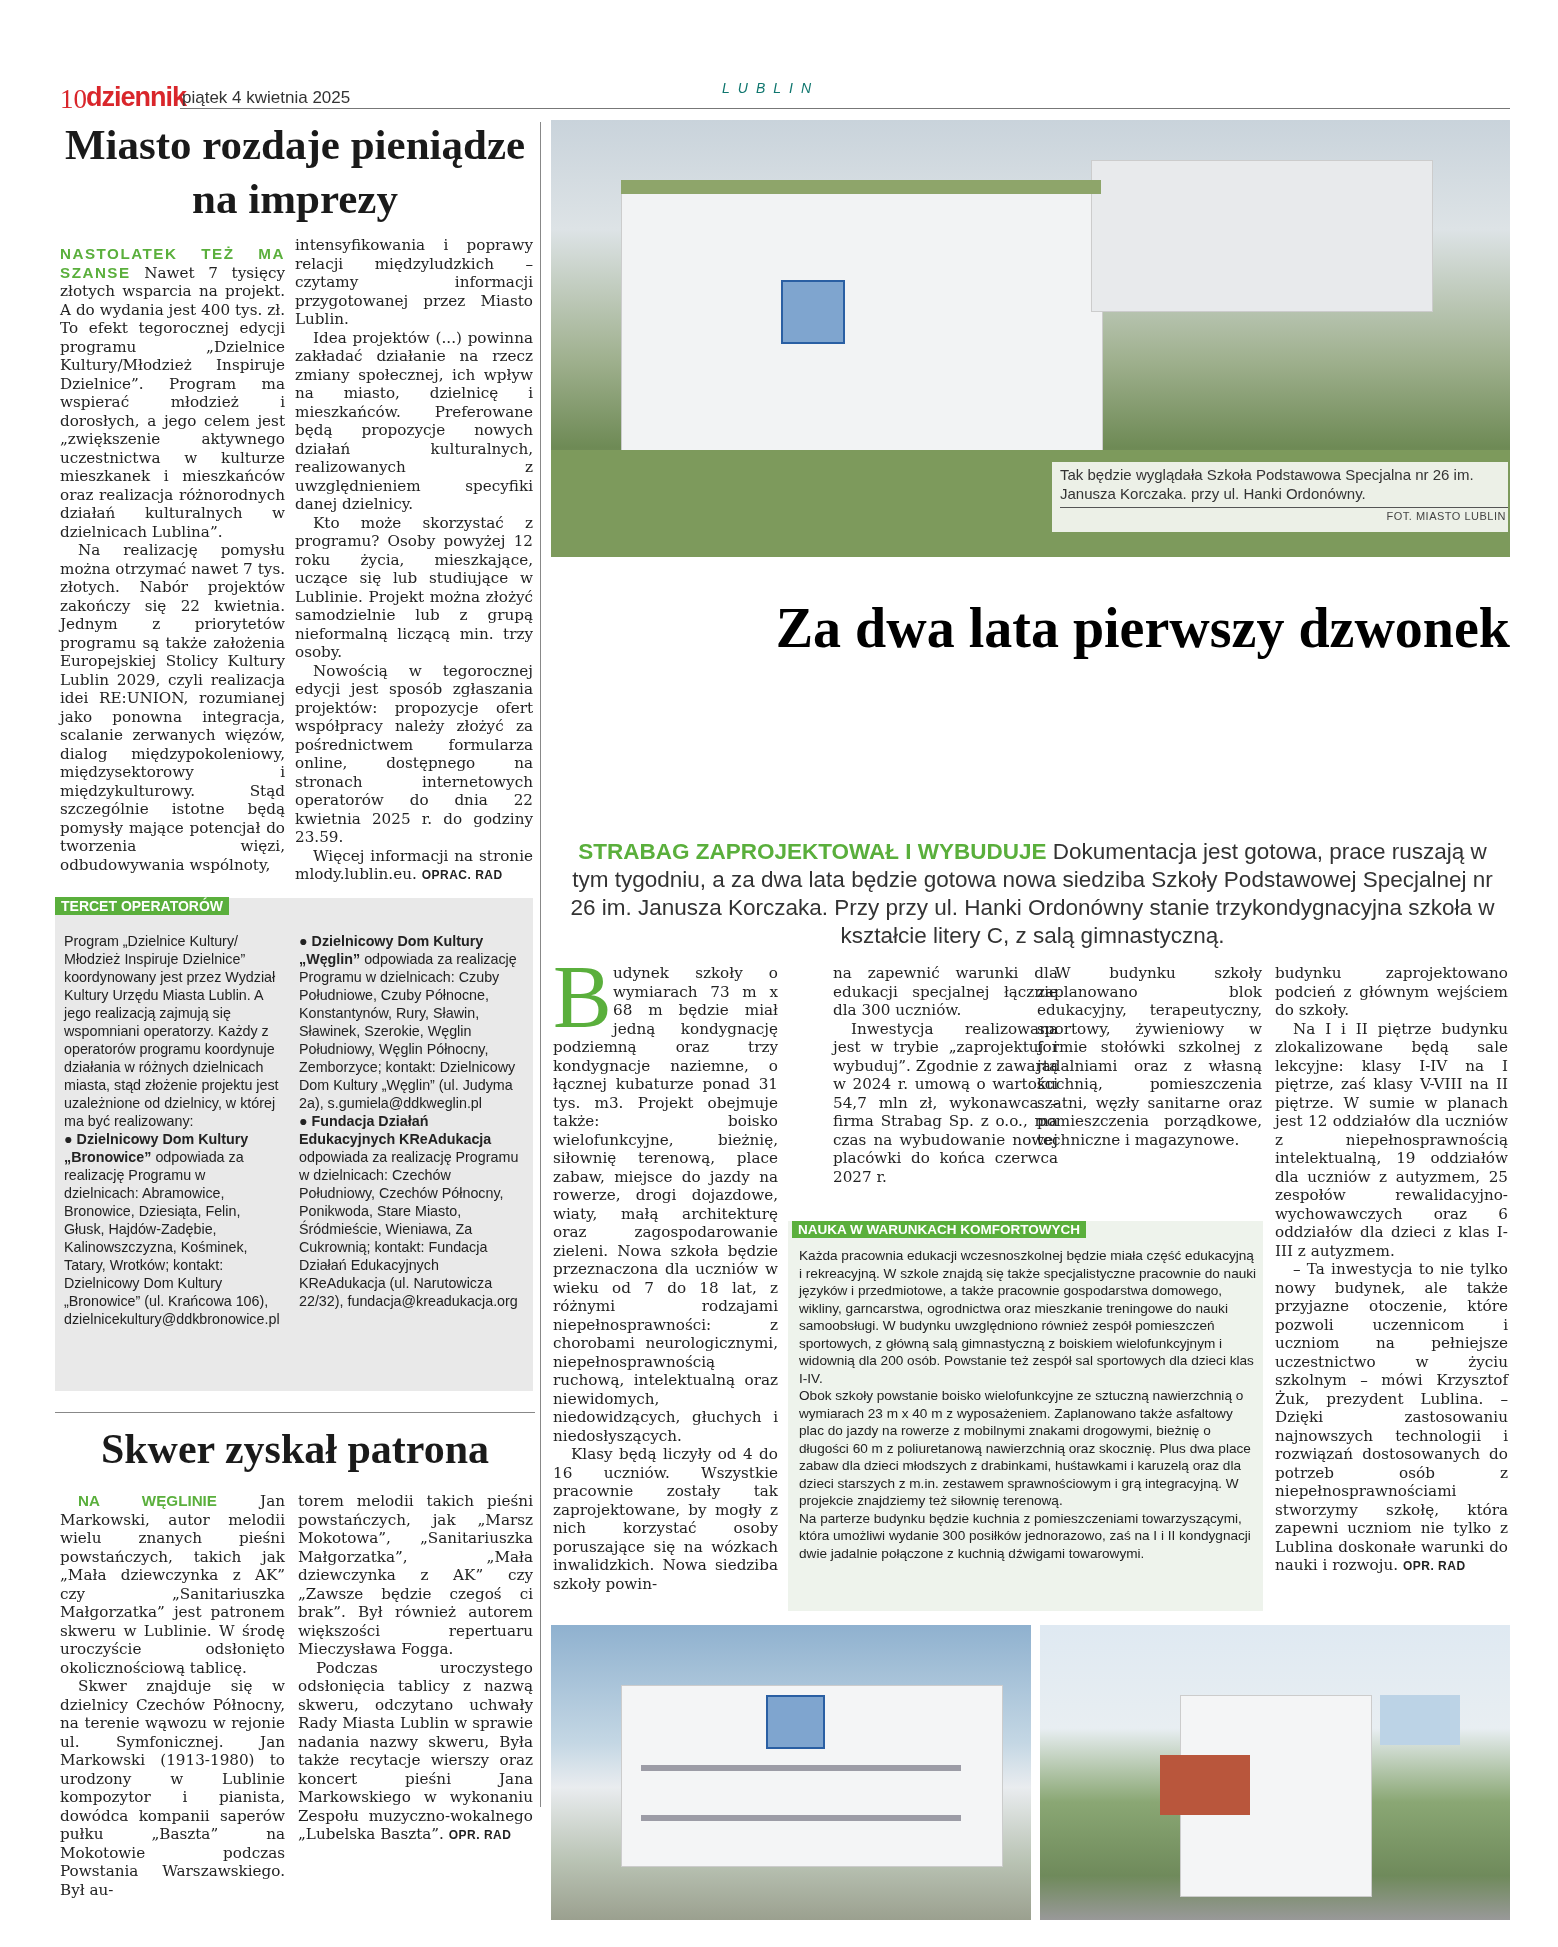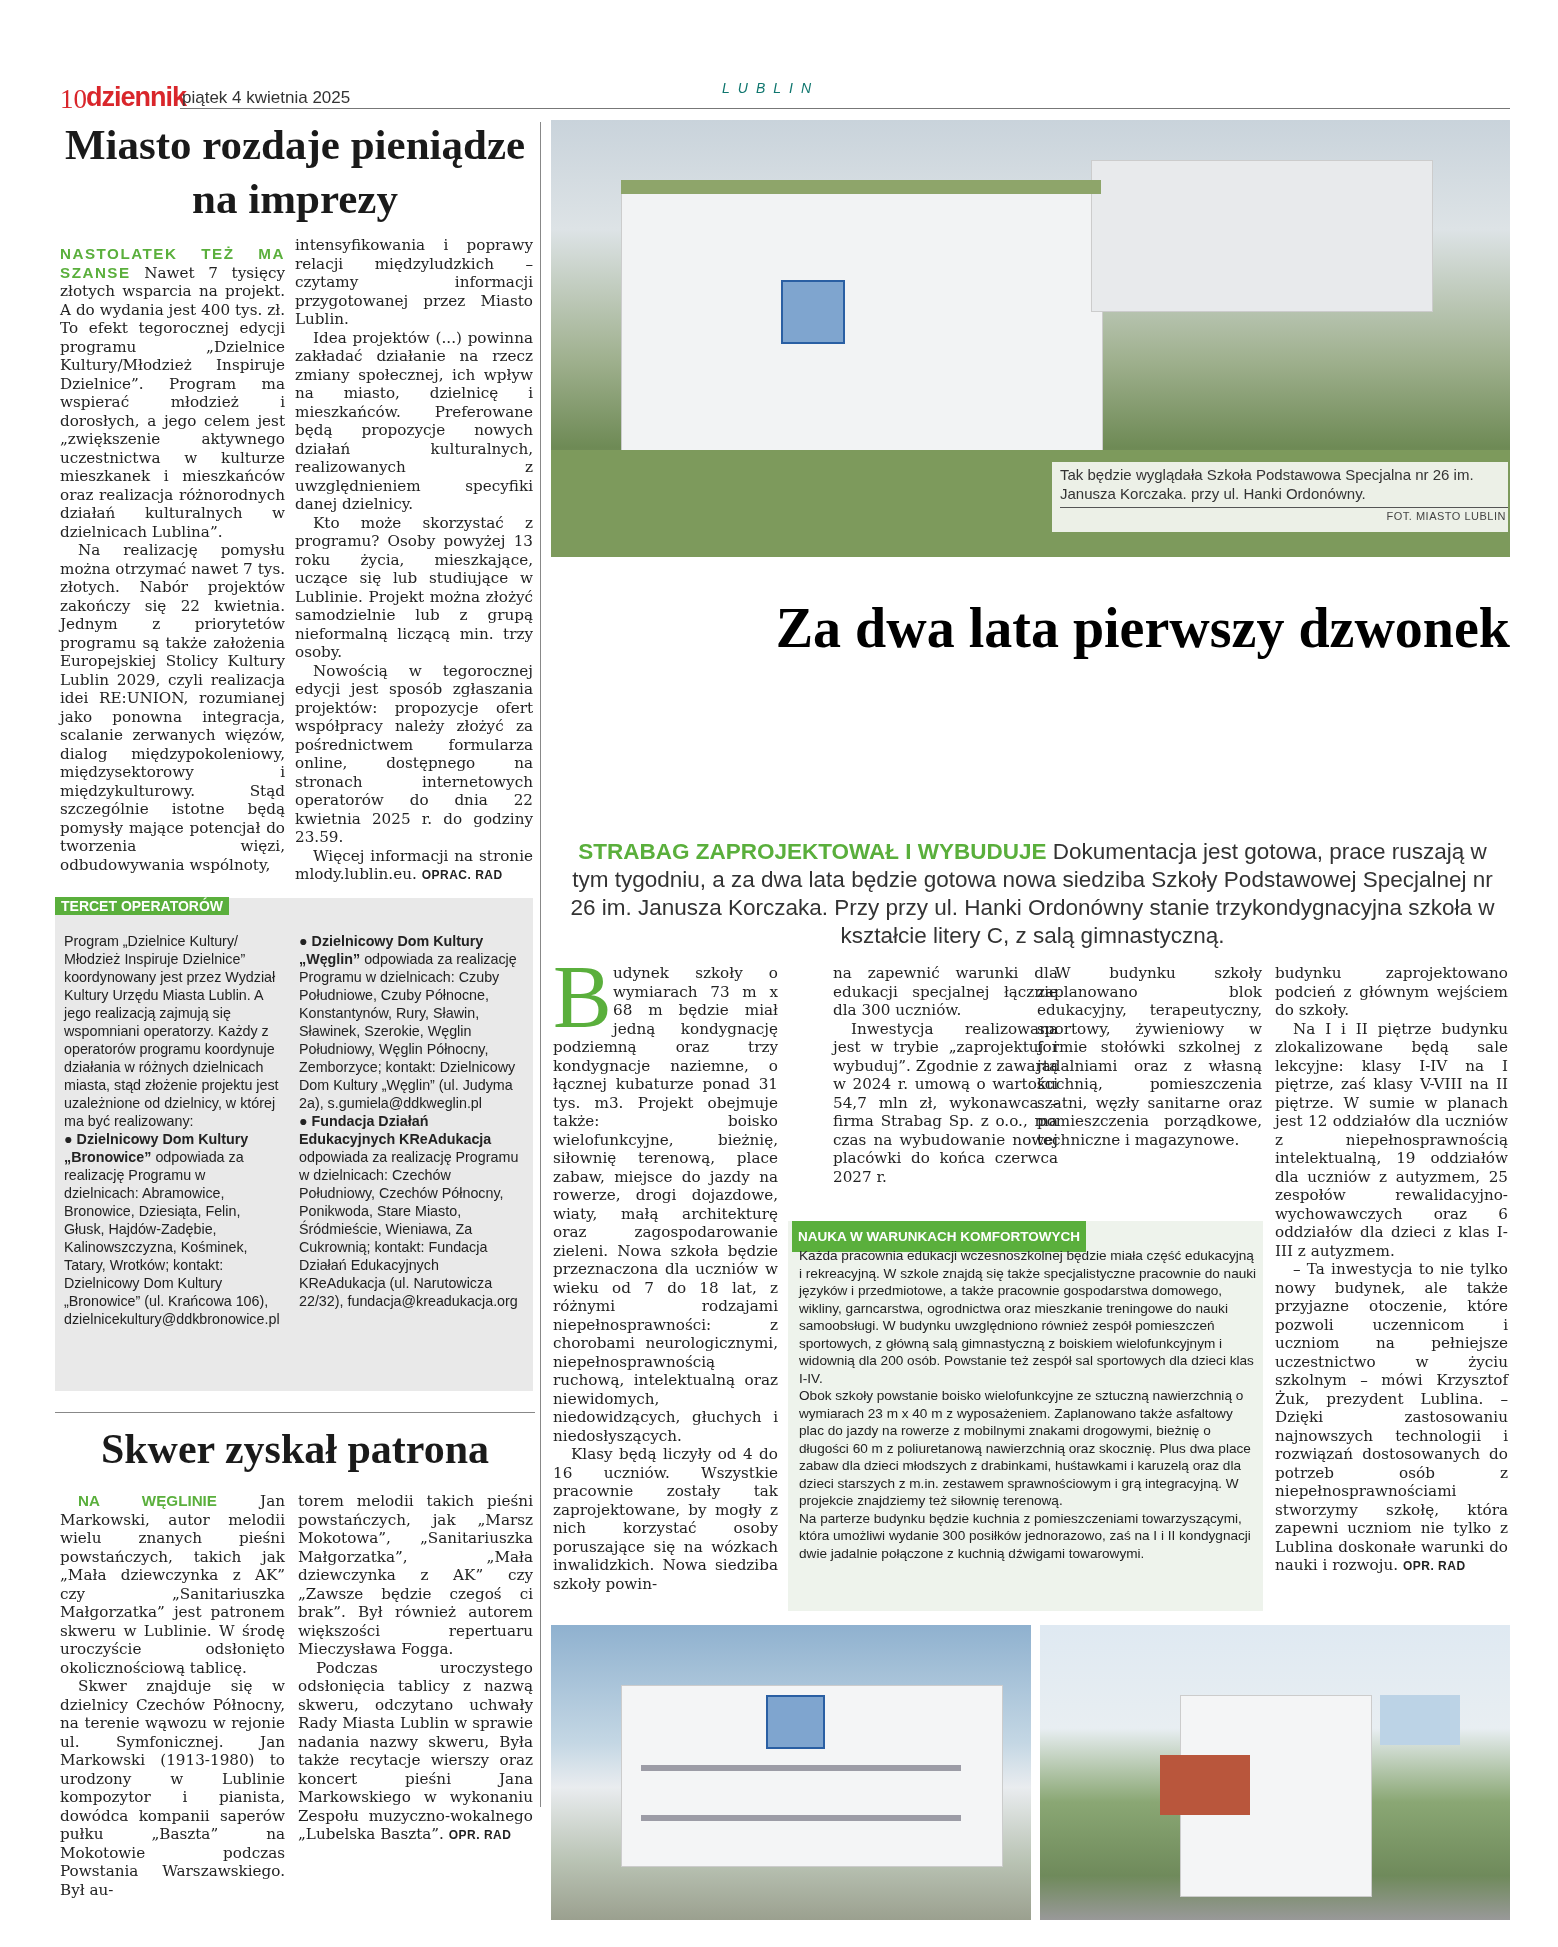--- a/index.html
+++ b/index.html
@@ -41,21 +41,21 @@
   #caption-credit{left:1060px;top:510px;width:446px;text-align:right;font-family:"Liberation Sans",sans-serif;font-size:11px;color:#444;letter-spacing:0.5px;}
   #main-title{left:551px;top:578px;width:959px;text-align:right;font-size:56px;line-height:100px;font-weight:bold;font-family:"Liberation Serif",serif;color:#000000;}
   #main-lead{left:560px;top:838px;width:945px;text-align:center;font-family:"Liberation Sans",sans-serif;font-size:22.5px;line-height:28px;color:#333;}
   #main-lead .kicker{color:#5aaf3c;font-weight:bold;}
   #rcol1{left:553px;top:964px;width:225px;}
   #dropcap{left:553px;top:957px;font-size:88px;line-height:80px;color:#5aaf3c;font-family:"Liberation Serif",serif;}
   #rcol2{left:790px;top:964px;width:225px;margin-left:43px;}
   #rcol3{left:1037px;top:964px;width:225px;}
   #rcol4{left:1275px;top:964px;width:233px;}
   #nauka-box{left:788px;top:1221px;width:475px;height:390px;background:#eef3ec;}
-  #nauka-label{left:792px;top:1221px;background:#5aaf3c;color:#fff;font-family:"Liberation Sans",sans-serif;font-weight:bold;font-size:13.5px;padding:8px 6px;}
+  #nauka-label{left:792px;top:1221px;background:#5aaf3c;color:#fff;font-family:"Liberation Sans",sans-serif;font-weight:bold;font-size:13.5px;padding:1px 6px;}
   #nauka-text{left:799px;top:1247px;width:458px;font-size:13.6px;line-height:17.5px;}
   #img2{left:551px;top:1625px;width:480px;height:295px;background:linear-gradient(180deg,#8fb1cf 0%,#c4d7e4 40%,#e9ecef 55%,#b9c3b4 80%,#9ba08f 100%);overflow:hidden;}
   #img3{left:1040px;top:1625px;width:470px;height:295px;background:linear-gradient(180deg,#dfe9f2 0%,#e8eef2 35%,#8aa774 60%,#6f8a5b 85%,#999 100%);overflow:hidden;}
   .bld{position:absolute;background:#f4f5f6;border:1px solid #ccc;}
   .win{position:absolute;background:#445;}
 </style>
 </head>
 <body>
 
 <div class="abs" id="hdr-page">10</div>
@@ -66,21 +66,21 @@
 <div class="abs" id="vdiv1"></div>
 
 <div class="abs" id="left-title">Miasto rozdaje pieniądze na imprezy</div>
 <div class="abs col" id="lcol1">
   <p class="noind"><span class="lead">NASTOLATEK TEŻ MA SZANSE</span> <span>Nawet 7 tysięcy złotych wsparcia na projekt. A do wydania jest 400 tys. zł. To efekt tegorocznej edycji programu „Dzielnice Kultury/Młodzież Inspiruje Dzielnice”. Program ma wspierać młodzież i dorosłych, a jego celem jest „zwiększenie aktywnego uczestnictwa w kulturze mieszkanek i mieszkańców oraz realizacja różnorodnych działań kulturalnych w dzielnicach Lublina”.</span></p>
   <p>Na realizację pomysłu można otrzymać nawet 7 tys. złotych. Nabór projektów zakończy się 22 kwietnia. Jednym z priorytetów programu są także założenia Europejskiej Stolicy Kultury Lublin 2029, czyli realizacja idei RE:UNION, rozumianej jako ponowna integracja, scalanie zerwanych więzów, dialog międzypokoleniowy, międzysektorowy i międzykulturowy. Stąd szczególnie istotne będą pomysły mające potencjał do tworzenia więzi, odbudowywania wspólnoty,</p>
 </div>
 <div class="abs col" id="lcol2">
   <p class="noind">intensyfikowania i poprawy relacji międzyludzkich – czytamy informacji przygotowanej przez Miasto Lublin.</p>
   <p>Idea projektów (...) powinna zakładać działanie na rzecz zmiany społecznej, ich wpływ na miasto, dzielnicę i mieszkańców. Preferowane będą propozycje nowych działań kulturalnych, realizowanych z uwzględnieniem specyfiki danej dzielnicy.</p>
-  <p>Kto może skorzystać z programu? Osoby powyżej 13 roku życia, mieszkające, uczące się lub studiujące w Lublinie. Projekt można złożyć samodzielnie lub z grupą nieformalną liczącą min. trzy osoby.</p>
+  <p>Kto może skorzystać z programu? Osoby powyżej 12 roku życia, mieszkające, uczące się lub studiujące w Lublinie. Projekt można złożyć samodzielnie lub z grupą nieformalną liczącą min. trzy osoby.</p>
   <p>Nowością w tegorocznej edycji jest sposób zgłaszania projektów: propozycje ofert współpracy należy złożyć za pośrednictwem formularza online, dostępnego na stronach internetowych operatorów do dnia 22 kwietnia 2025 r. do godziny 23.59.</p>
   <p><span>Więcej informacji na stronie mlody.lublin.eu.</span> <span class="byline">OPRAC. RAD</span></p>
 </div>
 
 <div class="abs" id="tercet"></div>
 <div class="abs" id="tercet-label">TERCET OPERATORÓW</div>
 <div class="abs box" id="tcol1">
   <p>Program „Dzielnice Kultury/ Młodzież Inspiruje Dzielnice” koordynowany jest przez Wydział Kultury Urzędu Miasta Lublin. A jego realizacją zajmują się wspomniani operatorzy. Każdy z operatorów programu koordynuje działania w różnych dzielnicach miasta, stąd złożenie projektu jest uzależnione od dzielnicy, w której ma być realizowany:</p>
   <p><b>● </b><b>Dzielnicowy Dom Kultury „Bronowice”</b> <span>odpowiada za realizację Programu w dzielnicach: Abramowice, Bronowice, Dziesiąta, Felin, Głusk, Hajdów-Zadębie, Kalinowszczyzna, Kośminek, Tatary, Wrotków; kontakt: Dzielnicowy Dom Kultury „Bronowice” (ul. Krańcowa 106), dzielnicekultury@ddkbronowice.pl</span></p>
 </div>

